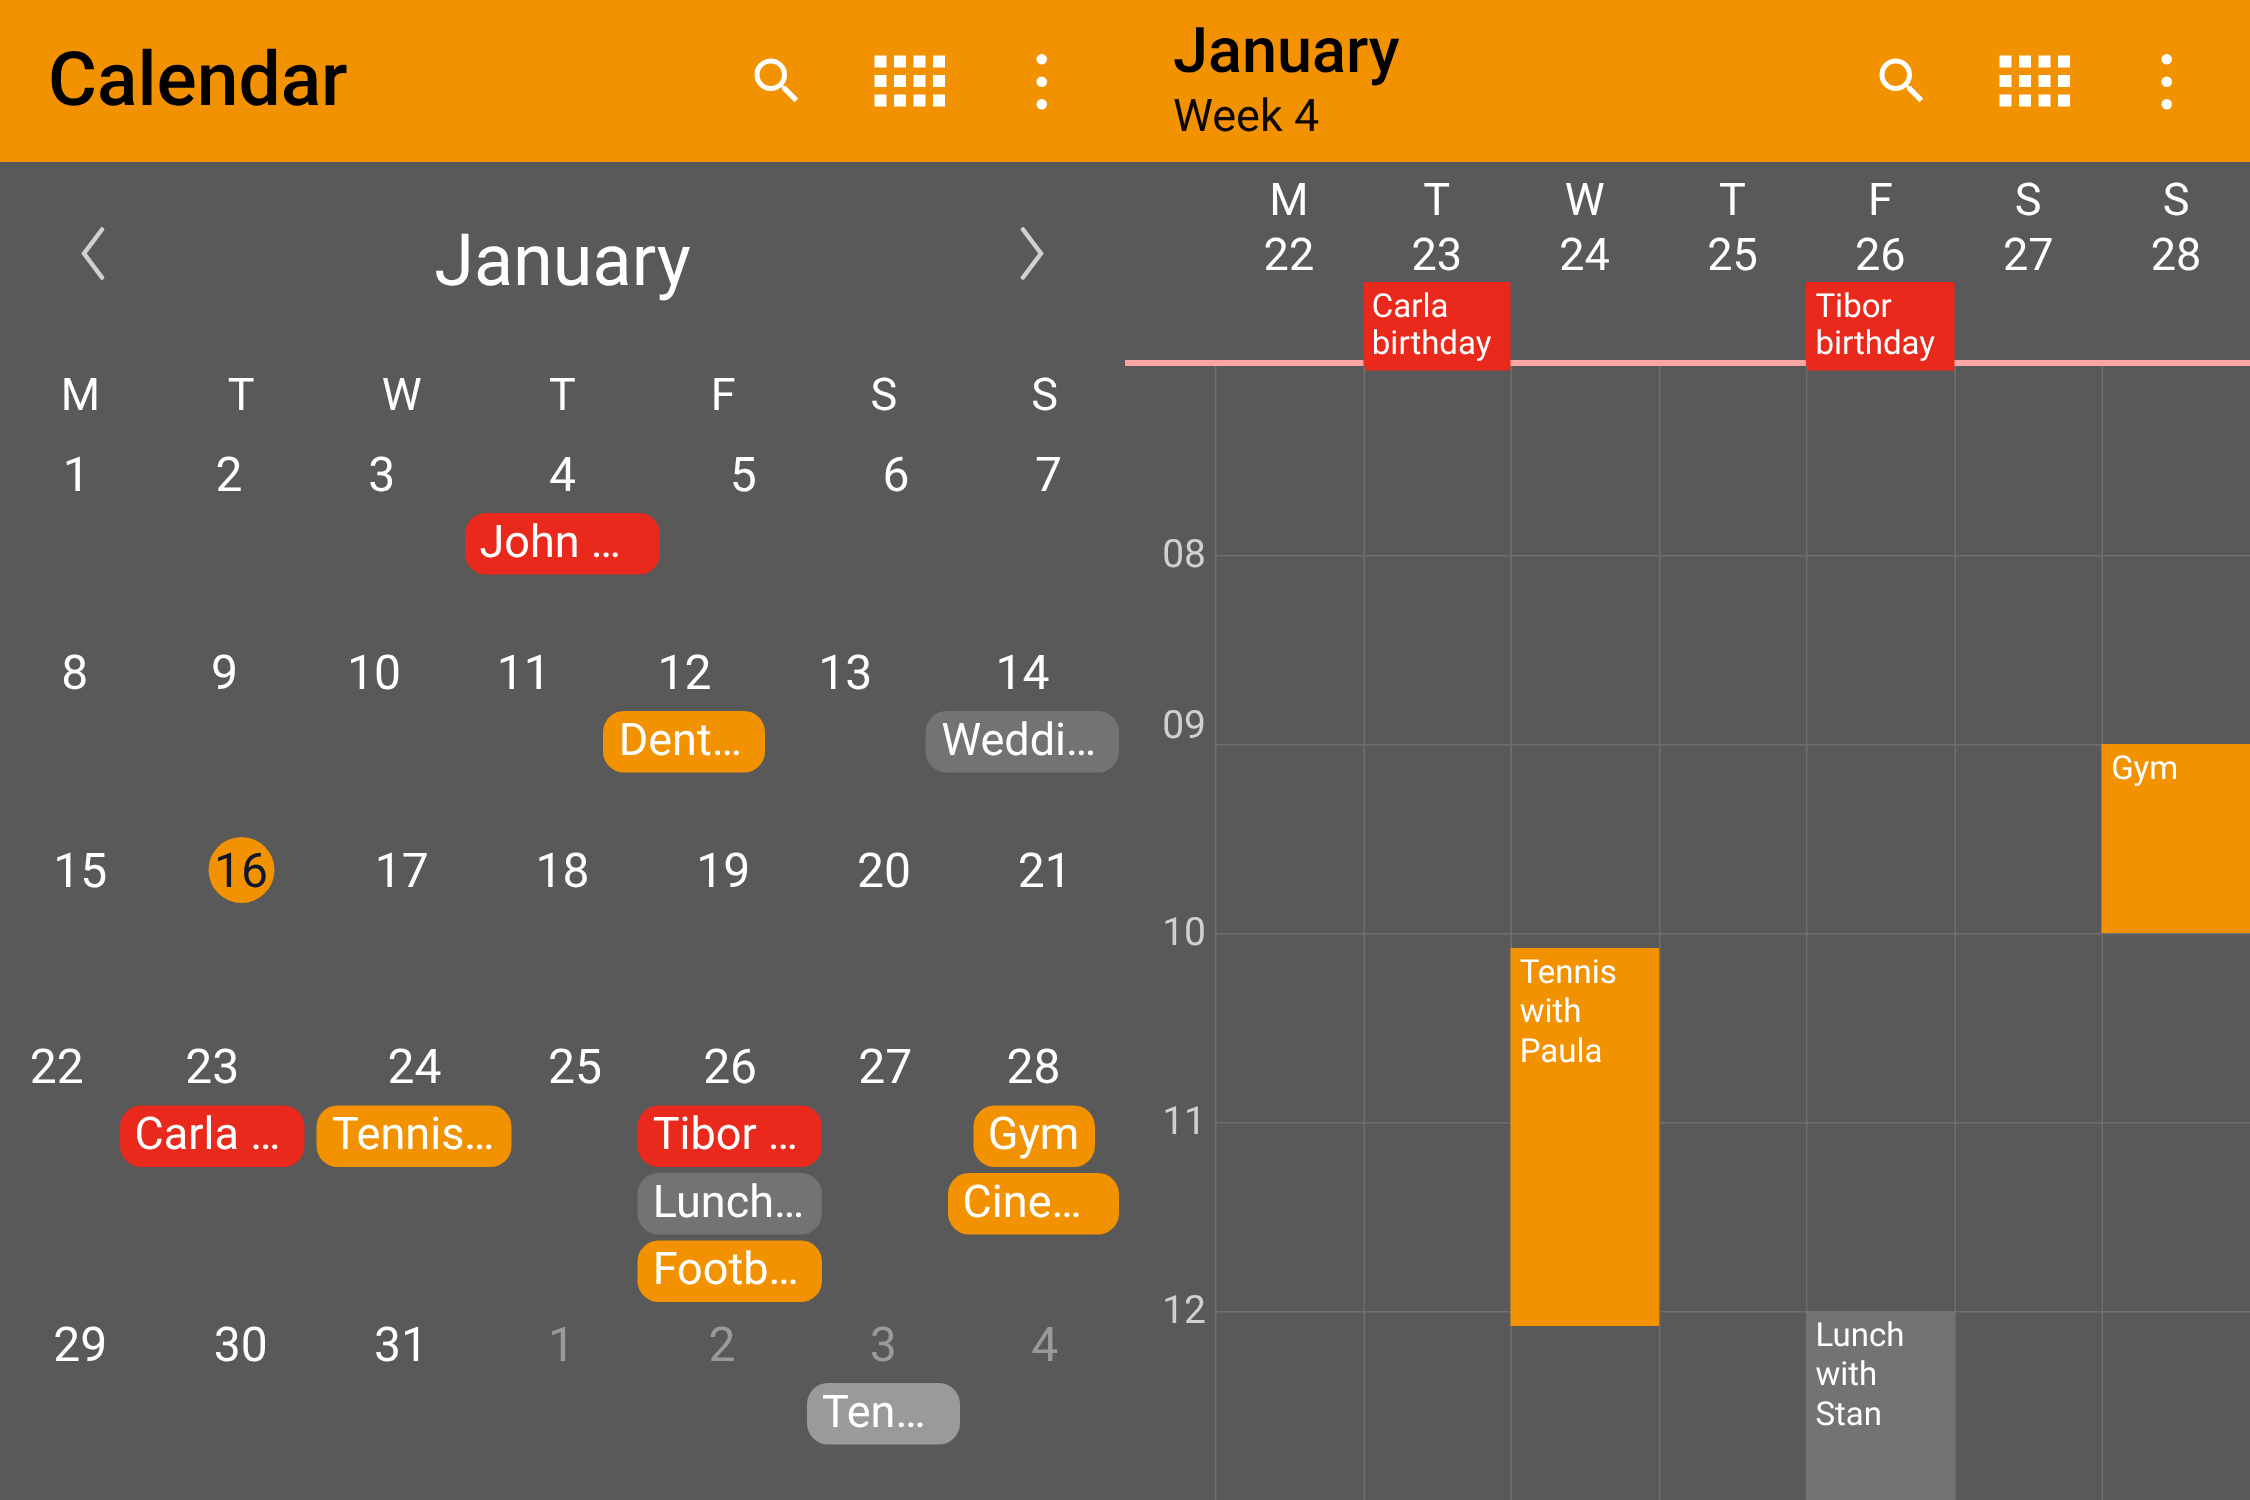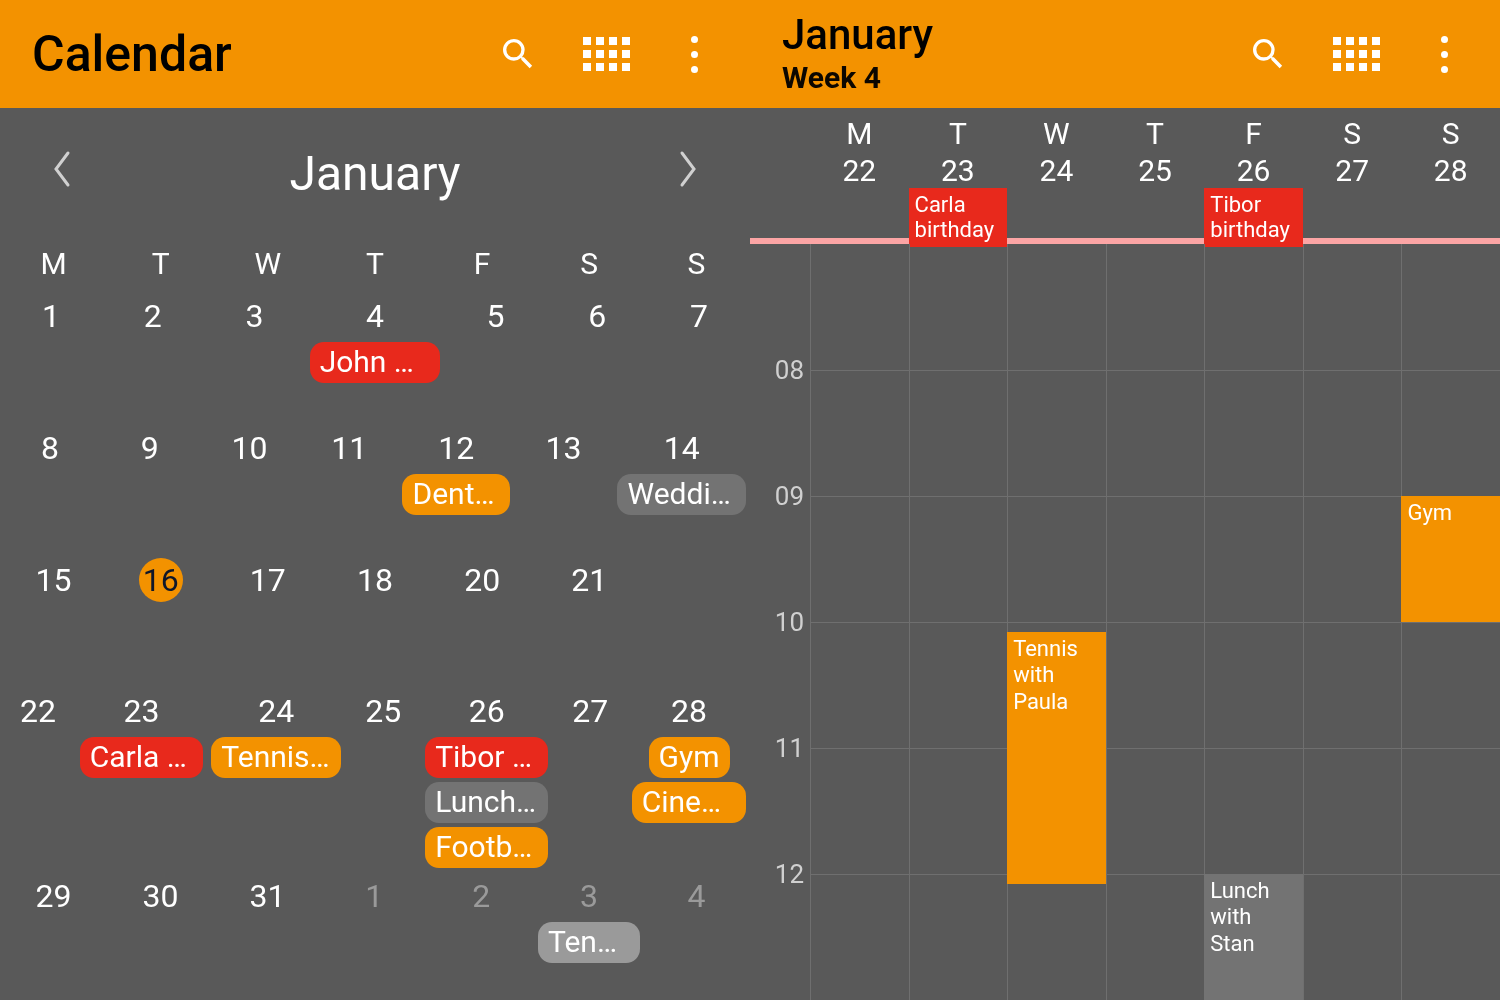--- a/index.html
+++ b/index.html
@@ -27,21 +27,21 @@
     padding: 0 24px 0 32px;
     color: #000000;
   }
   .header-title {
     flex: 1;
     font-size: 50px;
     font-weight: 500;
   }
   .header-title-block { flex:1; display:flex; flex-direction:column; }
   .header-month { font-size: 42px; font-weight:500; line-height:1; }
-  .header-week  { font-size: 30px; font-weight:700; margin-top:4px; opacity:0.95;}
+  .header-week  { font-size: 30px; font-weight:400; margin-top:4px; opacity:0.95;}
   .header-icons { display:flex; align-items:center; gap:48px; margin-right:12px;}
   .icon { width:40px; height:40px; display:flex; align-items:center; justify-content:center; cursor:pointer;}
   .icon svg { width:40px; height:40px; fill:#fff; }
   .dots { display:flex; flex-direction:column; gap:8px; align-items:center; justify-content:center;}
   .dots span { width:7px; height:7px; border-radius:50%; background:#fff; display:block;}
   .grid-icon { display:grid; grid-template-columns:repeat(4,8px); grid-template-rows:repeat(3,8px); gap:5px;}
   .grid-icon span { background:#fff; width:8px; height:8px;}
   
   .month-body { flex:1; display:flex; flex-direction:column; }
   .month-nav { display:flex; align-items:center; justify-content:center; height:130px; color:#fff; position:relative;}
@@ -65,21 +65,21 @@
   .c-red    { background:#E8291C; }
   .c-orange { background:#F39200; }
   .c-blue   { background:#737373; }
   .c-grey   { background:#9a9a9a; }
   
   .week-body { flex:1; display:flex; flex-direction:column; position:relative; }
   .wk-header { display:grid; grid-template-columns:60px repeat(7,1fr); }
   .wk-daycol { text-align:center; padding-top:8px; color:#fff;}
   .wk-dow { font-size:30px;}
   .wk-date{ font-size:30px; margin-top:2px;}
-  .wk-allday { display:grid; grid-template-columns:60px repeat(7,1fr); height:56px; border-bottom:6px solid #fca5a5;}
+  .wk-allday { display:grid; grid-template-columns:60px repeat(7,1fr); height:56px; border-bottom:4px solid #fca5a5;}
   .allday-ev { font-size:22px; color:#fff; padding:4px 6px; line-height:1.15; overflow:hidden; height:100%;}
   .wk-grid-wrap { flex:1; position:relative; overflow:hidden;}
   .wk-grid { position:absolute; inset:0; display:grid; grid-template-columns:60px repeat(7,1fr);}
   .hour-col { position:relative; }
   .hour-label { position:absolute; right:6px; transform:translateY(-50%); color:#d0d0d0; font-size:26px;}
   .gridlines { position:absolute; left:60px; right:0; top:0; bottom:0;}
   .hline { position:absolute; left:0; right:0; height:1px; background:#6f6f6f;}
   .vline { position:absolute; top:0; bottom:0; width:1px; background:#6f6f6f;}
   .wk-event {
     position:absolute; color:#fff; font-size:22px; padding:4px 6px; line-height:1.2;
@@ -199,20 +199,23 @@
             <div class="day-num">15</div>
           </div>
           <div class="day-cell">
             <div class="day-num today">16</div>
           </div>
           <div class="day-cell">
             <div class="day-num">17</div>
           </div>
           <div class="day-cell">
             <div class="day-num">18</div>
+          </div>
+          <div class="day-cell">
+            <div class="day-num">19</div>
           </div>
           <div class="day-cell">
             <div class="day-num">20</div>
           </div>
           <div class="day-cell">
             <div class="day-num">21</div>
           </div>
         </div>
         <div class="week-row">
           <div class="day-cell">
@@ -364,21 +367,21 @@
           <div class="vline" style="left: 98.5714px;"></div>
           <div class="vline" style="left: 197.143px;"></div>
           <div class="vline" style="left: 295.714px;"></div>
           <div class="vline" style="left: 394.286px;"></div>
           <div class="vline" style="left: 492.857px;"></div>
           <div class="vline" style="left: 591.429px;"></div>
         </div>
       <div class="wk-grid" id="wk-grid">
           <div class="hour-col">
             <div class="hour-label" style="top: 126px;">08</div>
-            <div class="hour-label" style="top: 252px;">09</div>
+            <div class="hour-label" style="top: 240px;">09</div>
             <div class="hour-label" style="top: 378px;">10</div>
             <div class="hour-label" style="top: 504px;">11</div>
             <div class="hour-label" style="top: 630px;">12</div>
           </div>
           <div></div>
           <div></div>
           <div></div>
           <div></div>
           <div></div>
           <div></div>

